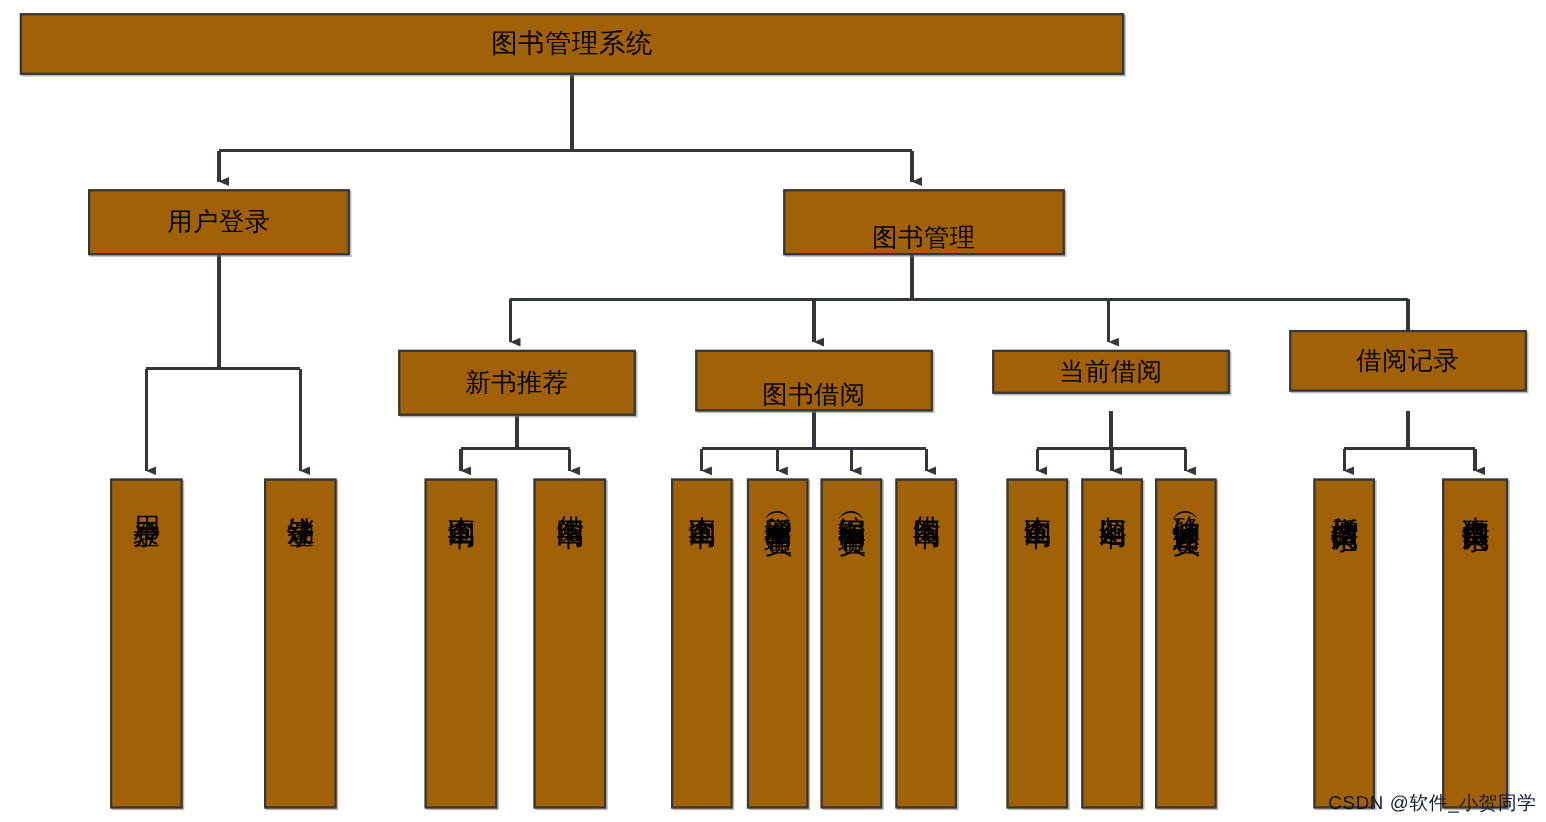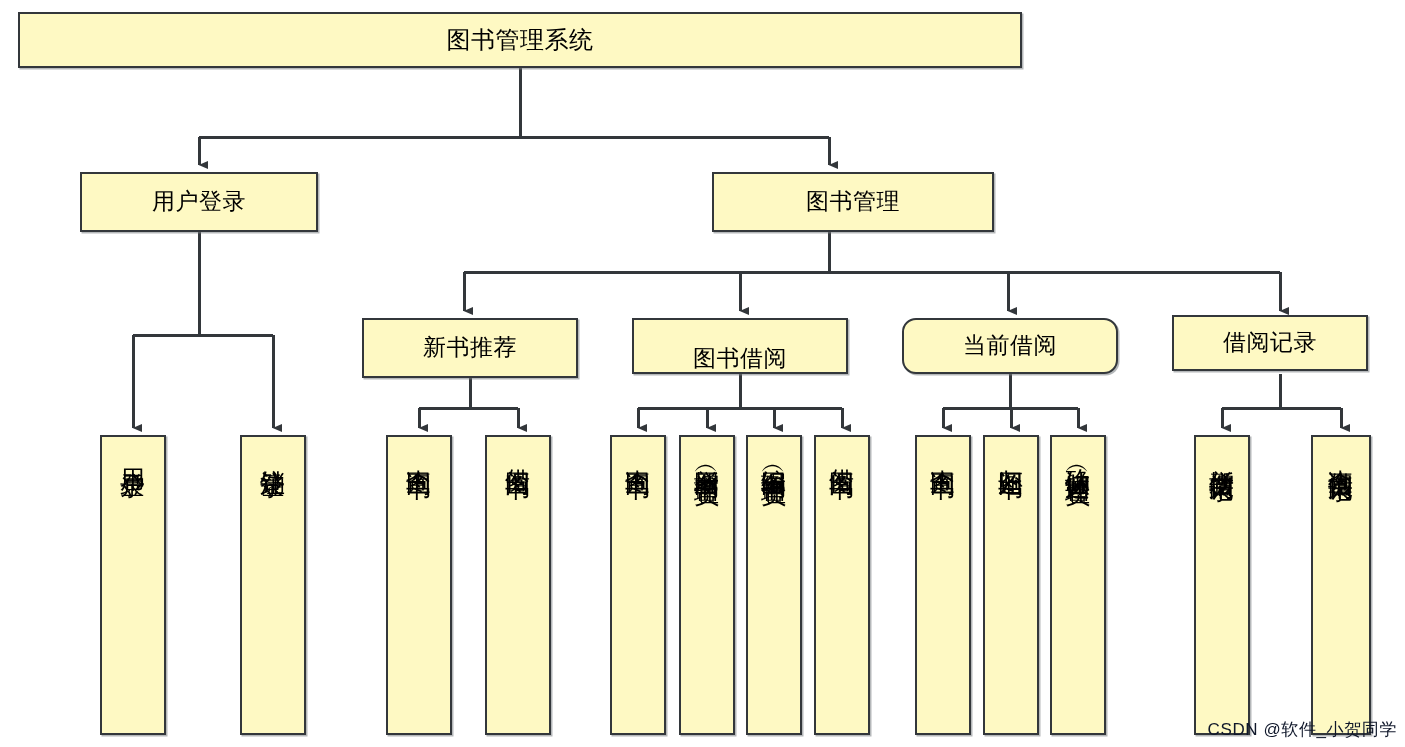--- a/index.html
+++ b/index.html
@@ -23,21 +23,21 @@
     position: absolute;
     left: 0;
     top: 0;
     width: 1405px;
     height: 747px;
     pointer-events: none;
   }
   .node {
     position: absolute;
     box-sizing: border-box;
-    background: #fef9c3;
+    background: #a16207;
     border: 2.5px solid #33373b;
     display: flex;
     align-items: center;
     justify-content: center;
     color: #000000;
     box-shadow: 1.5px 1.5px 0 rgba(120,125,130,0.55);
   }
   .node .label {
     display: block;
     text-align: center;
@@ -132,34 +132,34 @@
     </g>
   </svg>
 
   <div class="node root horizontal" style="left: 18px; top: 12px; width: 1004px; height: 56px;">
     <span class="label">图书管理系统</span>
   </div>
 
   <div class="node horizontal" style="left: 80px; top: 172px; width: 238px; height: 60px;">
     <span class="label">用户登录</span>
   </div>
-  <div class="node horizontal" style="left: 712px; top: 172px; width: 282px; height: 60px;">
+  <div class="node horizontal" style="left: 712px; top: 172px; width: 256px; height: 60px; align-items: flex-end;">
     <span class="label">图书管理</span>
   </div>
 
   <div class="node horizontal" style="left: 362px; top: 318px; width: 216px; height: 60px;">
     <span class="label">新书推荐</span>
   </div>
   <div class="node horizontal" style="left: 632px; top: 318px; width: 216px; height: 56px; align-items: flex-end;">
     <span class="label">图书借阅</span>
   </div>
-  <div class="node horizontal" style="left: 902px; top: 318px; width: 216px; height: 56px; border-radius: 14px;">
+  <div class="node horizontal" style="left: 902px; top: 318px; width: 216px; height: 40px;">
     <span class="label">当前借阅</span>
   </div>
-  <div class="node horizontal" style="left: 1172px; top: 315px; width: 196px; height: 56px; justify-content: center;">
+  <div class="node horizontal" style="left: 1172px; top: 300px; width: 216px; height: 56px; justify-content: center;">
     <span class="label">借阅记录</span>
   </div>
 
   <div class="node vertical" style="left: 100px; top: 435px; width: 66px; height: 300px;">
     <span class="label">用户登录</span>
   </div>
   <div class="node vertical" style="left: 240px; top: 435px; width: 66px; height: 300px;">
     <span class="label">注销登录</span>
   </div>
 

